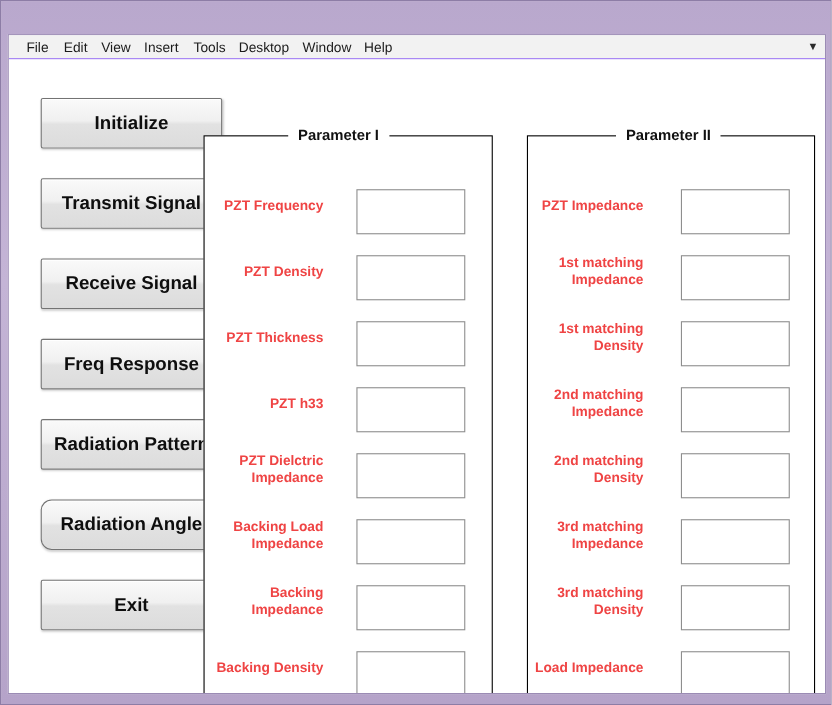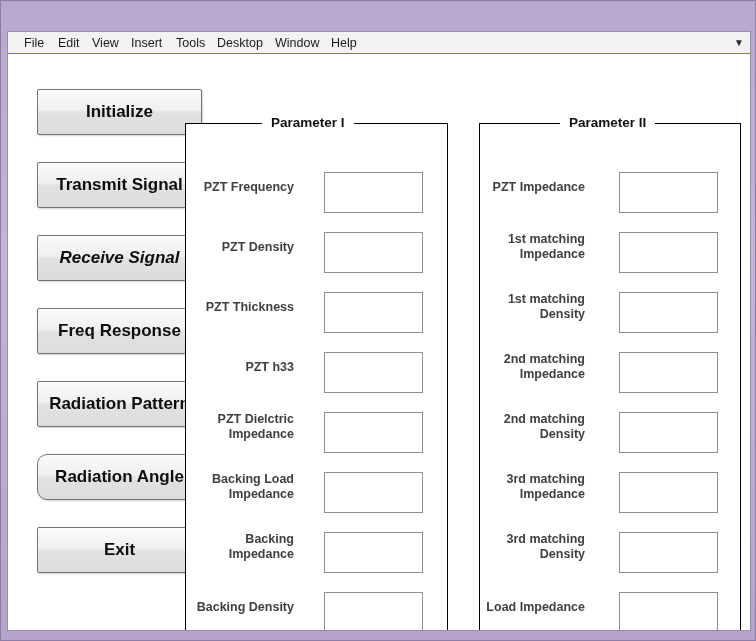--- a/index.html
+++ b/index.html
@@ -156,21 +156,21 @@
     padding: 0 9px;
     font-size: 13.5px; font-weight: bold; color: #111111;
     white-space: nowrap;
   }
   #panel-1 .panel-title { left: 76px; }
   #panel-2 .panel-title { left: 80px; }
 
   
   .field-label {
     position: absolute;
-    font-size: 12.5px; font-weight: bold; color: #404040;
+    font-size: 12.5px; font-weight: bold; color: #ef4444;
     text-align: right;
     line-height: 15px;
     white-space: pre-line;
   }
   .text-field {
     position: absolute;
     width: 99px; height: 41px;
     box-sizing: border-box;
     background: #ffffff;
     border: 1px solid #8e8e8e;
@@ -207,21 +207,21 @@
       <div id="menu-overflow">
         <span>▼</span>
       </div>
     </div>
 
     <div id="figure-area">
 
       <div id="sidebar-host">
           <div class="side-btn" style="top: 35px;">Initialize</div>
           <div class="side-btn" style="top: 108px;">Transmit Signal</div>
-          <div class="side-btn" style="top: 181px; font-style: italic;">Receive Signal</div>
+          <div class="side-btn" style="top: 181px;">Receive Signal</div>
           <div class="side-btn" style="top: 254px;">Freq Response</div>
           <div class="side-btn" style="top: 327px;">Radiation Pattern</div>
           <div class="side-btn" style="top: 400px; border-radius: 10px;">Radiation Angle</div>
           <div class="side-btn" style="top: 473px;">Exit</div>
         </div>
 
       <div class="panel p1" id="panel-1">
         <div class="panel-title">Parameter I</div>
         <div id="panel-1-host">
             <div class="field-label" style="top: 56px;">PZT Frequency</div>

